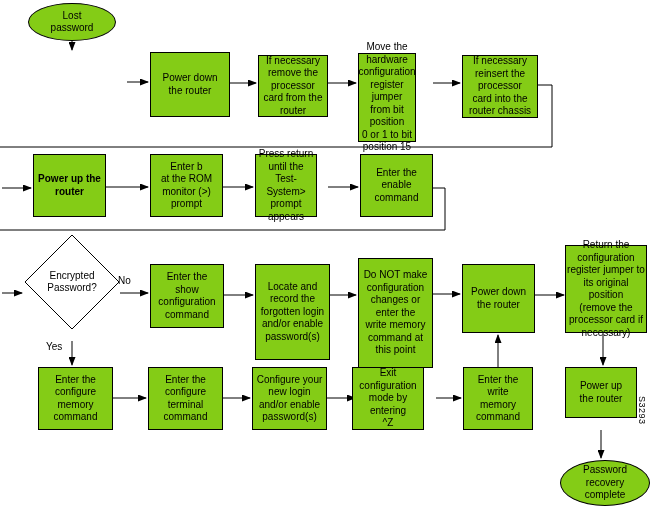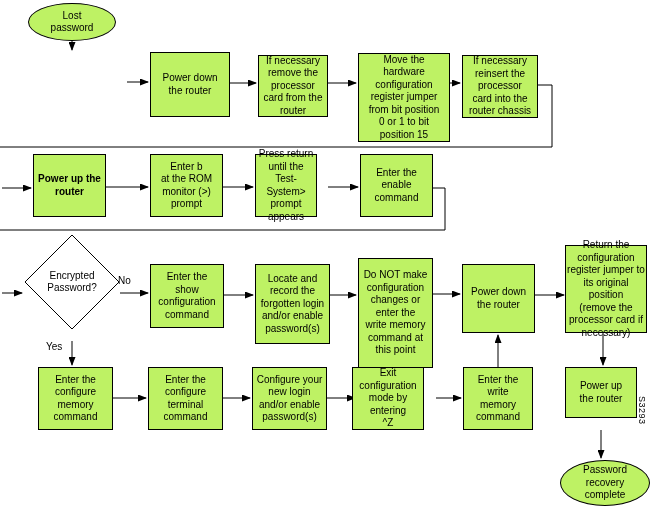--- a/index.html
+++ b/index.html
@@ -24,21 +24,21 @@
     position: absolute;
     left: 0;
     top: 0;
     width: 652px;
     height: 507px;
   }
   .node {
     position: absolute;
     box-sizing: border-box;
     border: 1px solid #000;
-    background: #bef264;
+    background: #84cc16;
     display: flex;
     align-items: center;
     justify-content: center;
     text-align: center;
   }
   .node .lbl {
     white-space: pre-line;
   }
   .ellipse {
     border-radius: 50%;
@@ -136,21 +136,21 @@
   </div>
 
   <div class="node" style="left:258px;top:55px;width:70px;height:62px;">
     <span class="lbl">If necessary
 remove the
 processor
 card from the
 router</span>
   </div>
 
-  <div class="node" style="left:358px;top:53px;width:92px;height:89px;">
+  <div class="node" style="left:358px;top:53px;width:58px;height:89px;">
     <span class="lbl">Move the
 hardware
 configuration
 register jumper
 from bit position
 0 or 1 to bit
 position 15</span>
   </div>
 
   <div class="node" style="left:462px;top:55px;width:76px;height:63px;">
@@ -197,21 +197,21 @@
   <div class="edge-label" style="left:118px;top:275px;">No</div>
   <div class="edge-label" style="left:46px;top:341px;">Yes</div>
 
   <div class="node" style="left:150px;top:264px;width:74px;height:64px;">
     <span class="lbl">Enter the
 show
 configuration
 command</span>
   </div>
 
-  <div class="node" style="left:255px;top:264px;width:75px;height:80px;">
+  <div class="node" style="left:255px;top:264px;width:75px;height:96px;">
     <span class="lbl">Locate and
 record the
 forgotten login
 and/or enable
 password(s)</span>
   </div>
 
   <div class="node" style="left:358px;top:258px;width:75px;height:110px;">
     <span class="lbl">Do NOT make
 configuration

